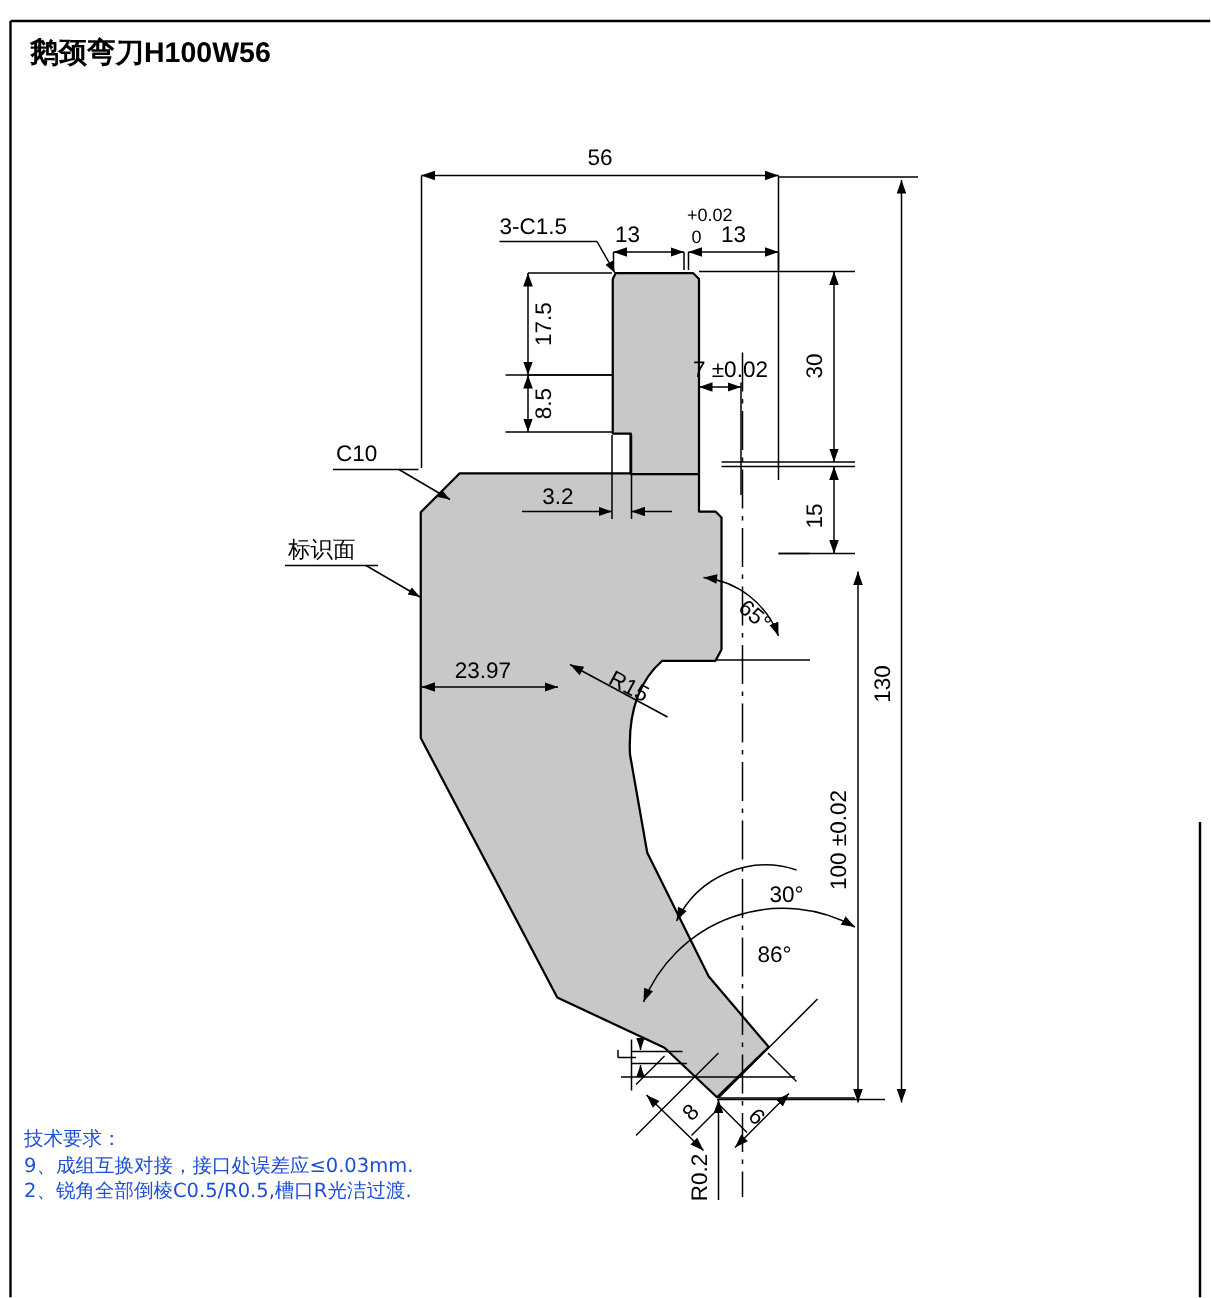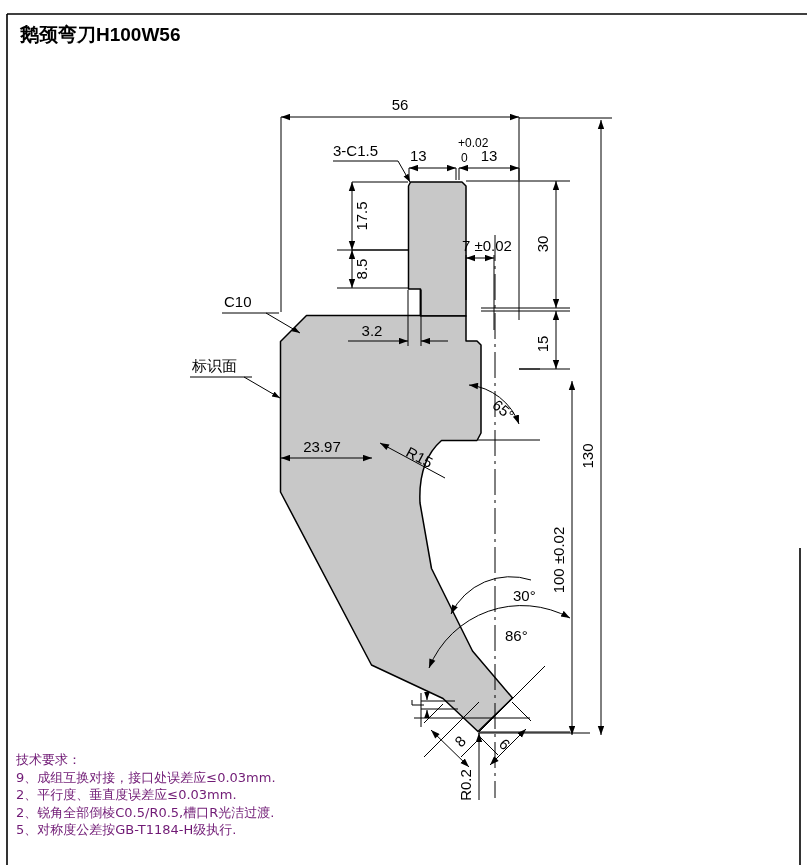--- a/index.html
+++ b/index.html
@@ -437,19 +437,17 @@
     <line x1="466" y1="181" x2="466" y2="181"></line>
     <line x1="478" y1="440" x2="540" y2="440"></line>
     <line x1="519" y1="369" x2="540" y2="369"></line>
   </g>
 
 </svg>
 </div>
 
 <div style="position:absolute; left:16px; top:751px; width:300px;
             font-family:'DejaVu Sans', sans-serif; font-size:13px;
-            line-height:17.5px; color:#701a75;">
+            line-height:17.5px; color:#1d4ed8;">
   <div>技术要求：</div>
   <div>9、成组互换对接，接口处误差应≤0.03mm.</div>
-  <div>2、平行度、垂直度误差应≤0.03mm.</div>
   <div>2、锐角全部倒棱C0.5/R0.5,槽口R光洁过渡.</div>
-  <div>5、对称度公差按GB-T1184-H级执行.</div>
 </div>
 
 </body></html>

